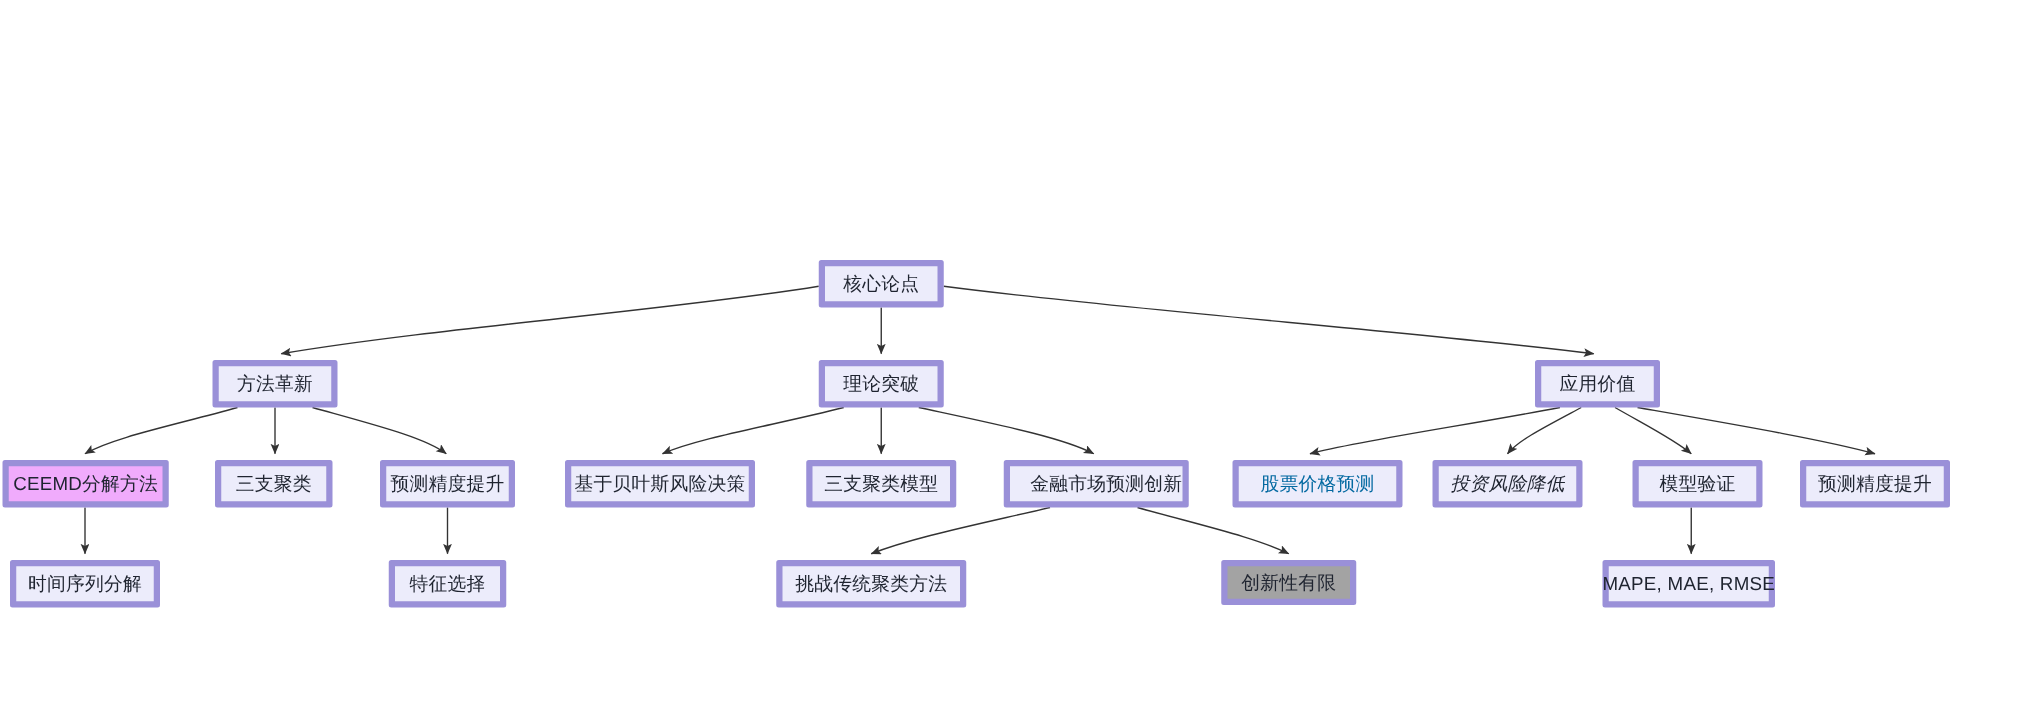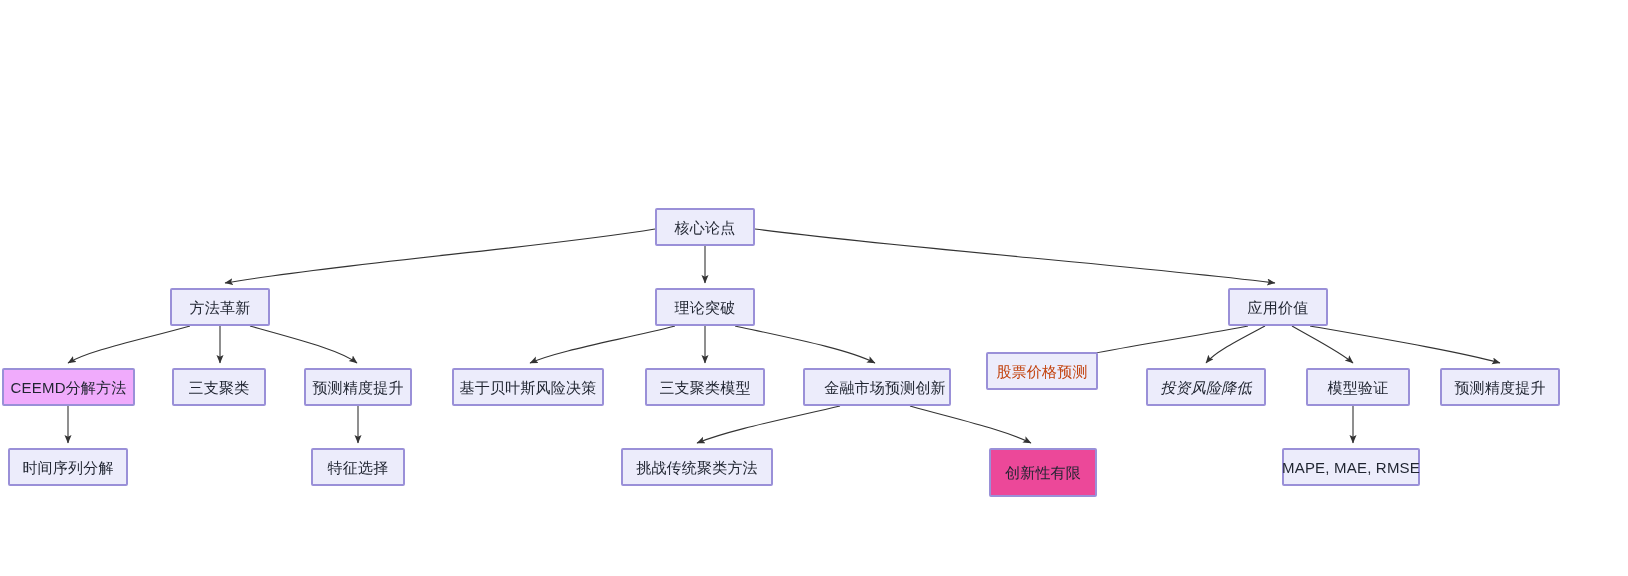--- a/index.html
+++ b/index.html
@@ -22,21 +22,21 @@
     left: 0;
     top: 0;
     width: 1628px;
     height: 576px;
     pointer-events: none;
   }
   .node {
     position: absolute;
     box-sizing: border-box;
     background: #ececfb;
-    border: 2px solid #b91c1c;
+    border: 5px solid #b91c1c;
     border-radius: 2px;
     display: flex;
     align-items: center;
     justify-content: center;
     color: #1f2430;
     font-size: 15px;
     line-height: 1;
     letter-spacing: 0.2px;
     white-space: nowrap;
     font-family: "Liberation Sans", "DejaVu Sans", sans-serif;
@@ -100,41 +100,41 @@
       </div>
       <div class="node" style="left: 452px; top: 368px; width: 152px; height: 38px; background: rgb(236, 236, 251); border-color: rgb(154, 144, 216); color: rgb(31, 36, 48);">
         <span class="node-label">基于贝叶斯风险决策</span>
       </div>
       <div class="node" style="left: 645px; top: 368px; width: 120px; height: 38px; background: rgb(236, 236, 251); border-color: rgb(154, 144, 216); color: rgb(31, 36, 48);">
         <span class="node-label">三支聚类模型</span>
       </div>
       <div class="node" style="left: 803px; top: 368px; width: 148px; height: 38px; background: rgb(236, 236, 251); border-color: rgb(154, 144, 216); color: rgb(31, 36, 48); padding-left: 16px;">
         <span class="node-label">金融市场预测创新</span>
       </div>
-      <div class="node" style="left: 986px; top: 352px; width: 112px; height: 38px; background: rgb(236, 236, 251); border-color: rgb(154, 144, 216); color: #c2410c;">
+      <div class="node" style="left: 986px; top: 368px; width: 136px; height: 38px; background: rgb(236, 236, 251); border-color: rgb(154, 144, 216); color: #0369a1;">
         <span class="node-label">股票价格预测</span>
       </div>
       <div class="node" style="left: 1146px; top: 368px; width: 120px; height: 38px; background: rgb(236, 236, 251); border-color: rgb(154, 144, 216); color: rgb(31, 36, 48); font-style: italic;">
         <span class="node-label">投资风险降低</span>
       </div>
       <div class="node" style="left: 1306px; top: 368px; width: 104px; height: 38px; background: rgb(236, 236, 251); border-color: rgb(154, 144, 216); color: rgb(31, 36, 48);">
         <span class="node-label">模型验证</span>
       </div>
       <div class="node" style="left: 1440px; top: 368px; width: 120px; height: 38px; background: rgb(236, 236, 251); border-color: rgb(154, 144, 216); color: rgb(31, 36, 48);">
         <span class="node-label">预测精度提升</span>
       </div>
       <div class="node" style="left: 8px; top: 448px; width: 120px; height: 38px; background: rgb(236, 236, 251); border-color: rgb(154, 144, 216); color: rgb(31, 36, 48);">
         <span class="node-label">时间序列分解</span>
       </div>
       <div class="node" style="left: 311px; top: 448px; width: 94px; height: 38px; background: rgb(236, 236, 251); border-color: rgb(154, 144, 216); color: rgb(31, 36, 48);">
         <span class="node-label">特征选择</span>
       </div>
       <div class="node" style="left: 621px; top: 448px; width: 152px; height: 38px; background: rgb(236, 236, 251); border-color: rgb(154, 144, 216); color: rgb(31, 36, 48);">
         <span class="node-label">挑战传统聚类方法</span>
       </div>
-      <div class="node" style="left: 977px; top: 448px; width: 108px; height: 49px; background: #ec4899; border-color: rgb(154, 144, 216); color: rgb(31, 36, 48); margin-left: 12px;">
+      <div class="node" style="left: 977px; top: 448px; width: 108px; height: 36px; background: #a3a3a3; border-color: rgb(154, 144, 216); color: rgb(31, 36, 48);">
         <span class="node-label">创新性有限</span>
       </div>
       <div class="node" style="left: 1282px; top: 448px; width: 138px; height: 38px; background: rgb(236, 236, 251); border-color: rgb(154, 144, 216); color: rgb(31, 36, 48);">
         <span class="node-label">MAPE, MAE, RMSE</span>
       </div>
     </div>
 </div>
 
 </body></html>

